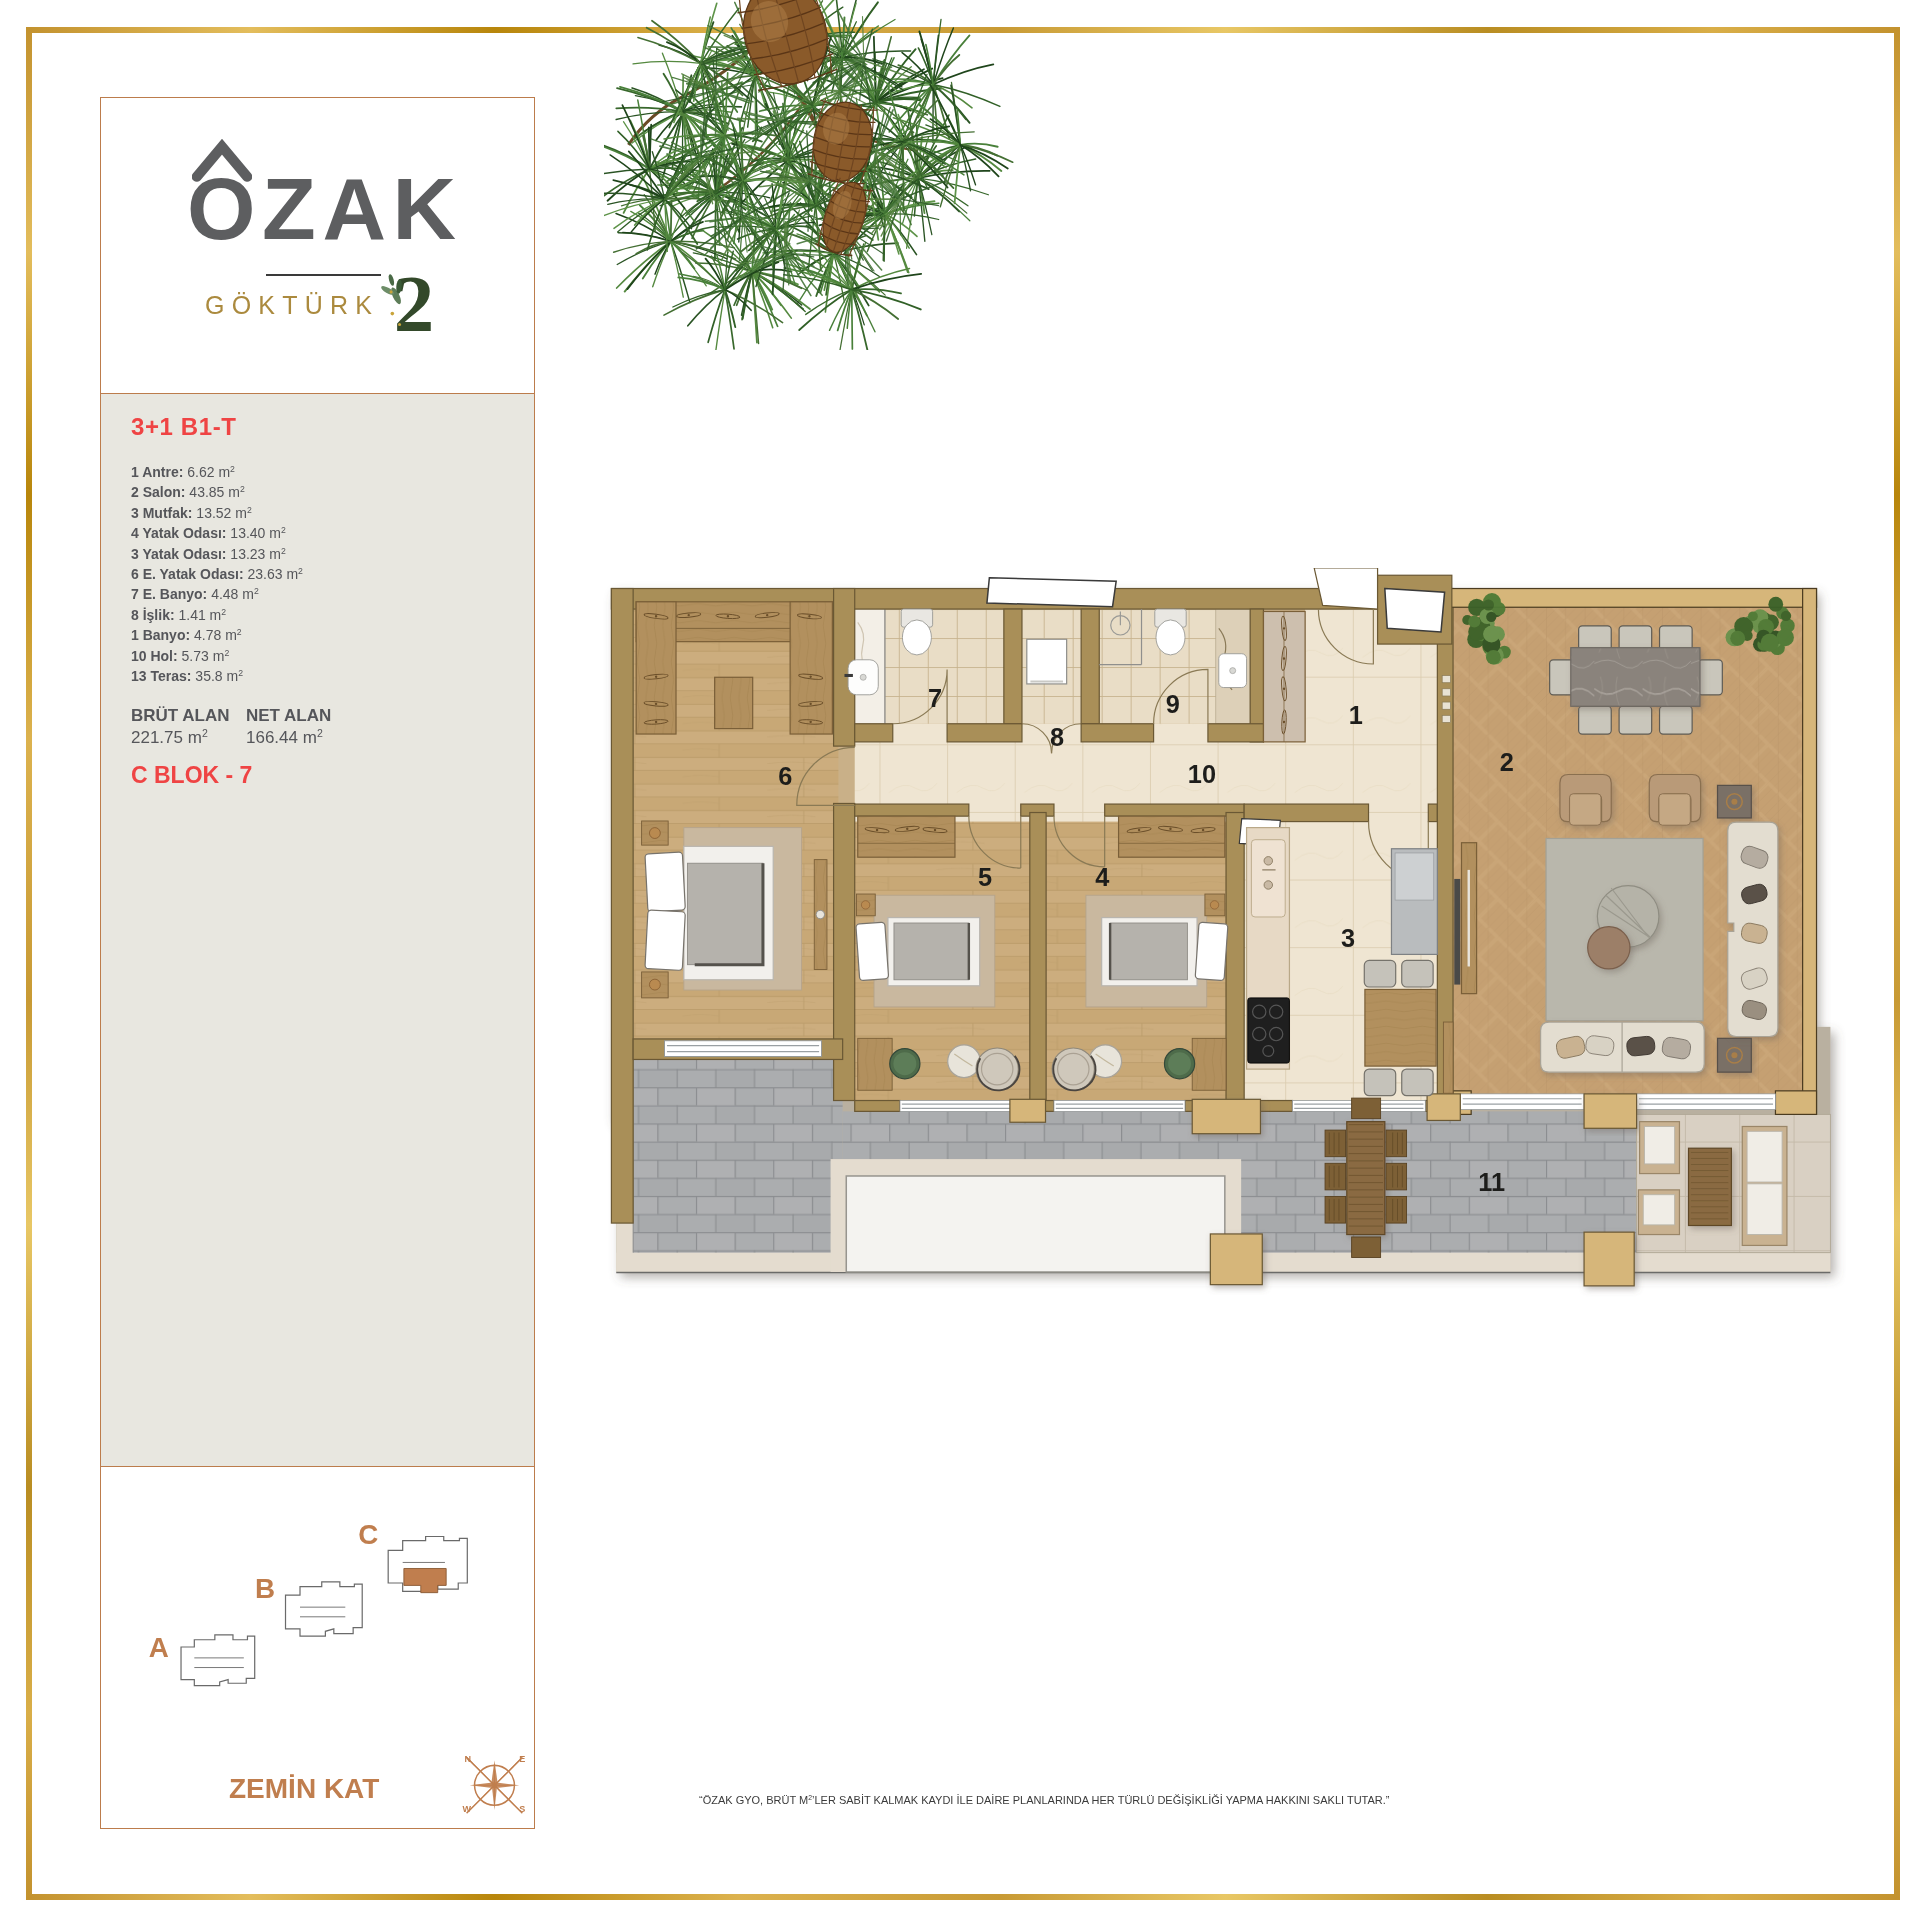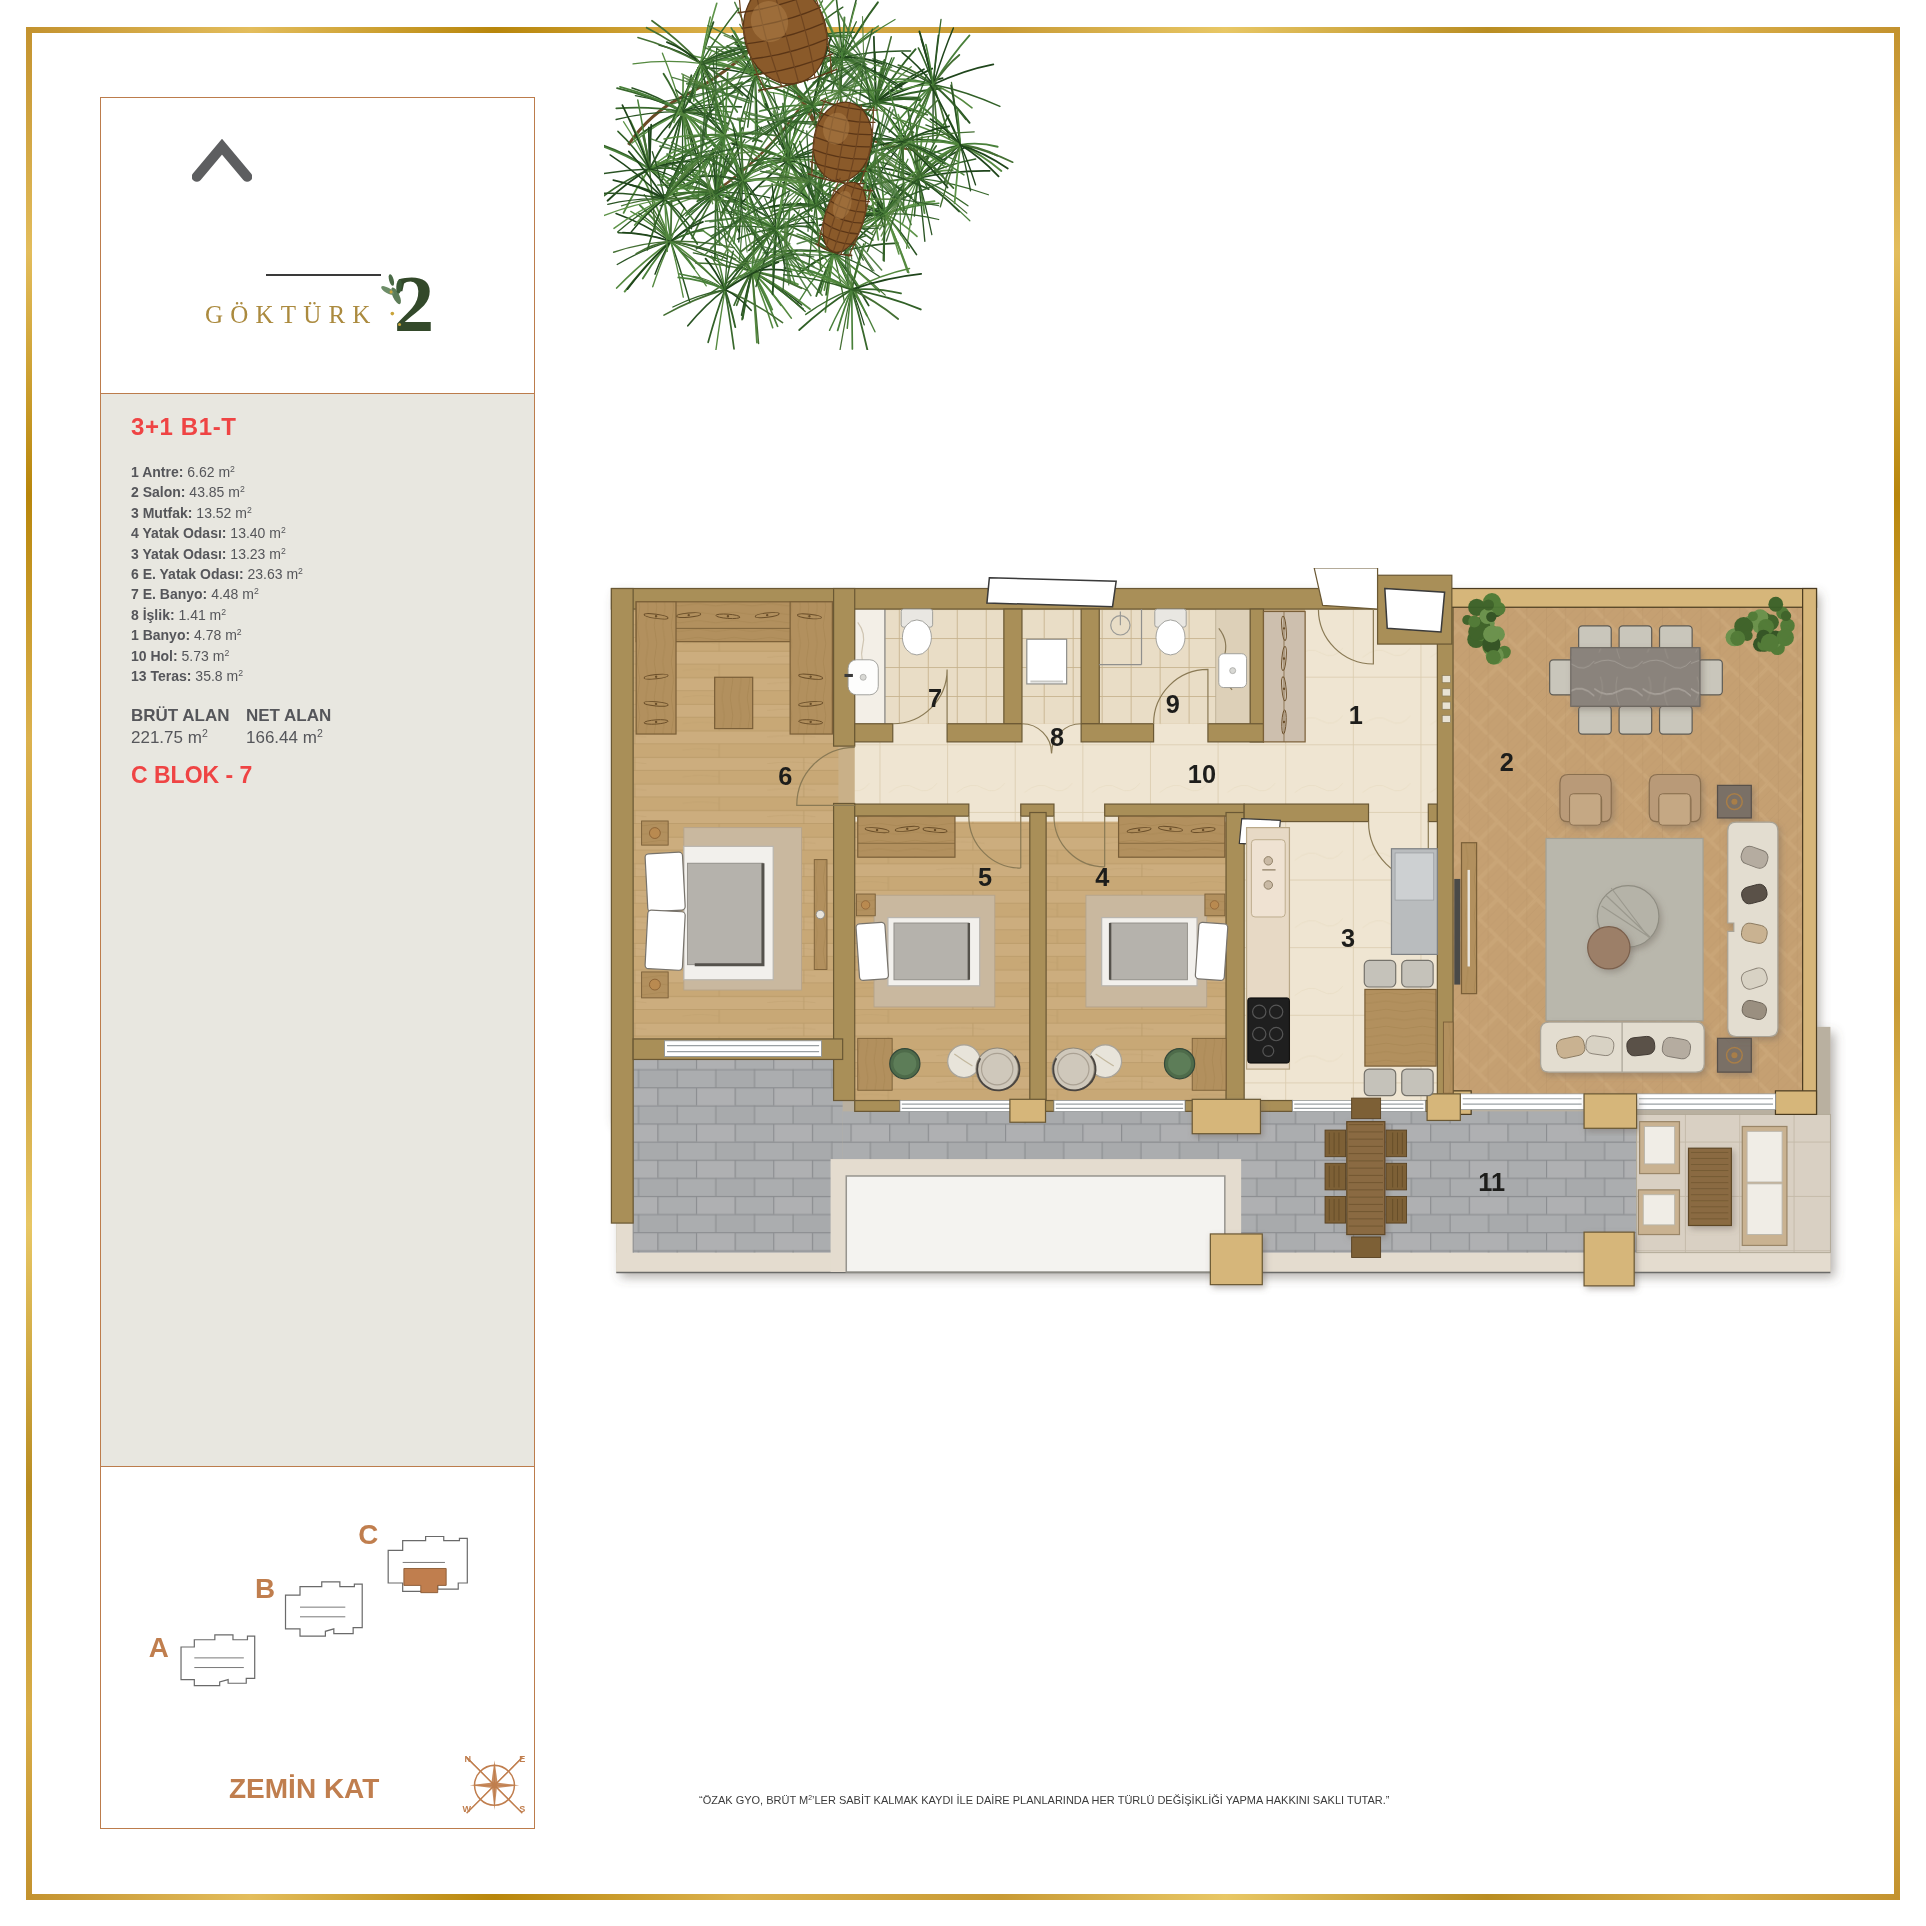--- a/index.html
+++ b/index.html
@@ -4,21 +4,21 @@
 html,body{margin:0;padding:0;background:#ffffff;width:1926px;height:1926px;overflow:hidden}
 .page{position:relative;width:1926px;height:1926px;font-family:"Liberation Sans",sans-serif}
 .gold{position:absolute;background:linear-gradient(90deg,#c3922e,#e3bd5c 12%,#b8860b 25%,#dcb24e 38%,#c89a34 52%,#e8c765 64%,#b98d22 78%,#d9ae48 90%,#c3922e)}
 .goldv{position:absolute;background:linear-gradient(180deg,#c3922e,#e3bd5c 12%,#b8860b 25%,#dcb24e 38%,#c89a34 52%,#e8c765 64%,#b98d22 78%,#d9ae48 90%,#c3922e)}
 .col{position:absolute;left:100px;top:97px;width:435px;height:1732px;border:1.8px solid #bc7c4c;background:#ffffff;box-sizing:border-box}
 .logosec{position:absolute;left:0;top:0;width:100%;height:295px;background:#ffffff}
 .beige{position:absolute;left:0;top:295px;width:100%;height:1074px;background:#e8e7e0;border-top:1.8px solid #bc7c4c;border-bottom:1.8px solid #bc7c4c;box-sizing:border-box}
 .ozak{position:absolute;left:86px;top:67px;font-size:88px;font-weight:bold;color:#5d5e60;letter-spacing:6.6px;line-height:1}
 .hat{position:absolute;left:91px;top:40px;width:60px;height:45px}
 .divline{position:absolute;left:165px;top:176px;width:115px;height:1.8px;background:#3a3a3a}
-.gokturk{position:absolute;left:104px;top:204px;font-family:Liberation Serif, serif;font-size:25px;color:#ab8a3e;letter-spacing:7.2px;line-height:1}
+.gokturk{position:absolute;left:104px;top:195px;font-family:Liberation Sans, sans-serif;font-size:25px;color:#ab8a3e;letter-spacing:7.2px;line-height:1}
 .t31{position:absolute;left:30px;top:315px;font-size:24px;font-weight:bold;color:#ef4444;letter-spacing:0.6px}
 .rlist{position:absolute;left:30px;top:361px;font-size:14px;color:#55565a}
 .rl{height:20.4px;line-height:20.4px}
 .rl b{font-weight:bold}
 .aland{position:absolute;left:0;top:608px;font-size:17px;color:#55565a;font-weight:bold}
 .aland span,.alanv span{white-space:nowrap}
 .alanv{position:absolute;left:0;top:630px;font-size:17px;color:#55565a;line-height:1}
 .cblok{position:absolute;left:30px;top:664px;font-size:23px;color:#ef4444;font-weight:bold}
 .zemin{position:absolute;left:128px;top:1675px;font-size:28px;font-weight:bold;color:#c07e4e;letter-spacing:0px}
 .disc{position:absolute;left:699px;top:1794px;font-size:11px;color:#3b3b3b;white-space:nowrap}
@@ -32,20 +32,21 @@
 <div class="goldv" style="left:26px;top:27px;width:6px;height:1872px"></div>
 
 <div class="goldv" style="left:1894px;top:27px;width:6px;height:1872px"></div>
 
 <div class="col">
 
  <div class="logosec"></div>
 
  <div class="beige"></div>
 
+ <div class="ozak">OZAK</div>
 
  <svg class="hat" viewBox="0 0 100 74">
         <path d="M8,64 L50,14 L92,64" stroke="#5d5e60" stroke-width="17" fill="none" stroke-linecap="round"></path>
       </svg>
 
  <div class="divline"></div>
 
  <div class="gokturk">GÖKTÜRK</div>
 
  <div class="t31">3+1 B1-T</div>

